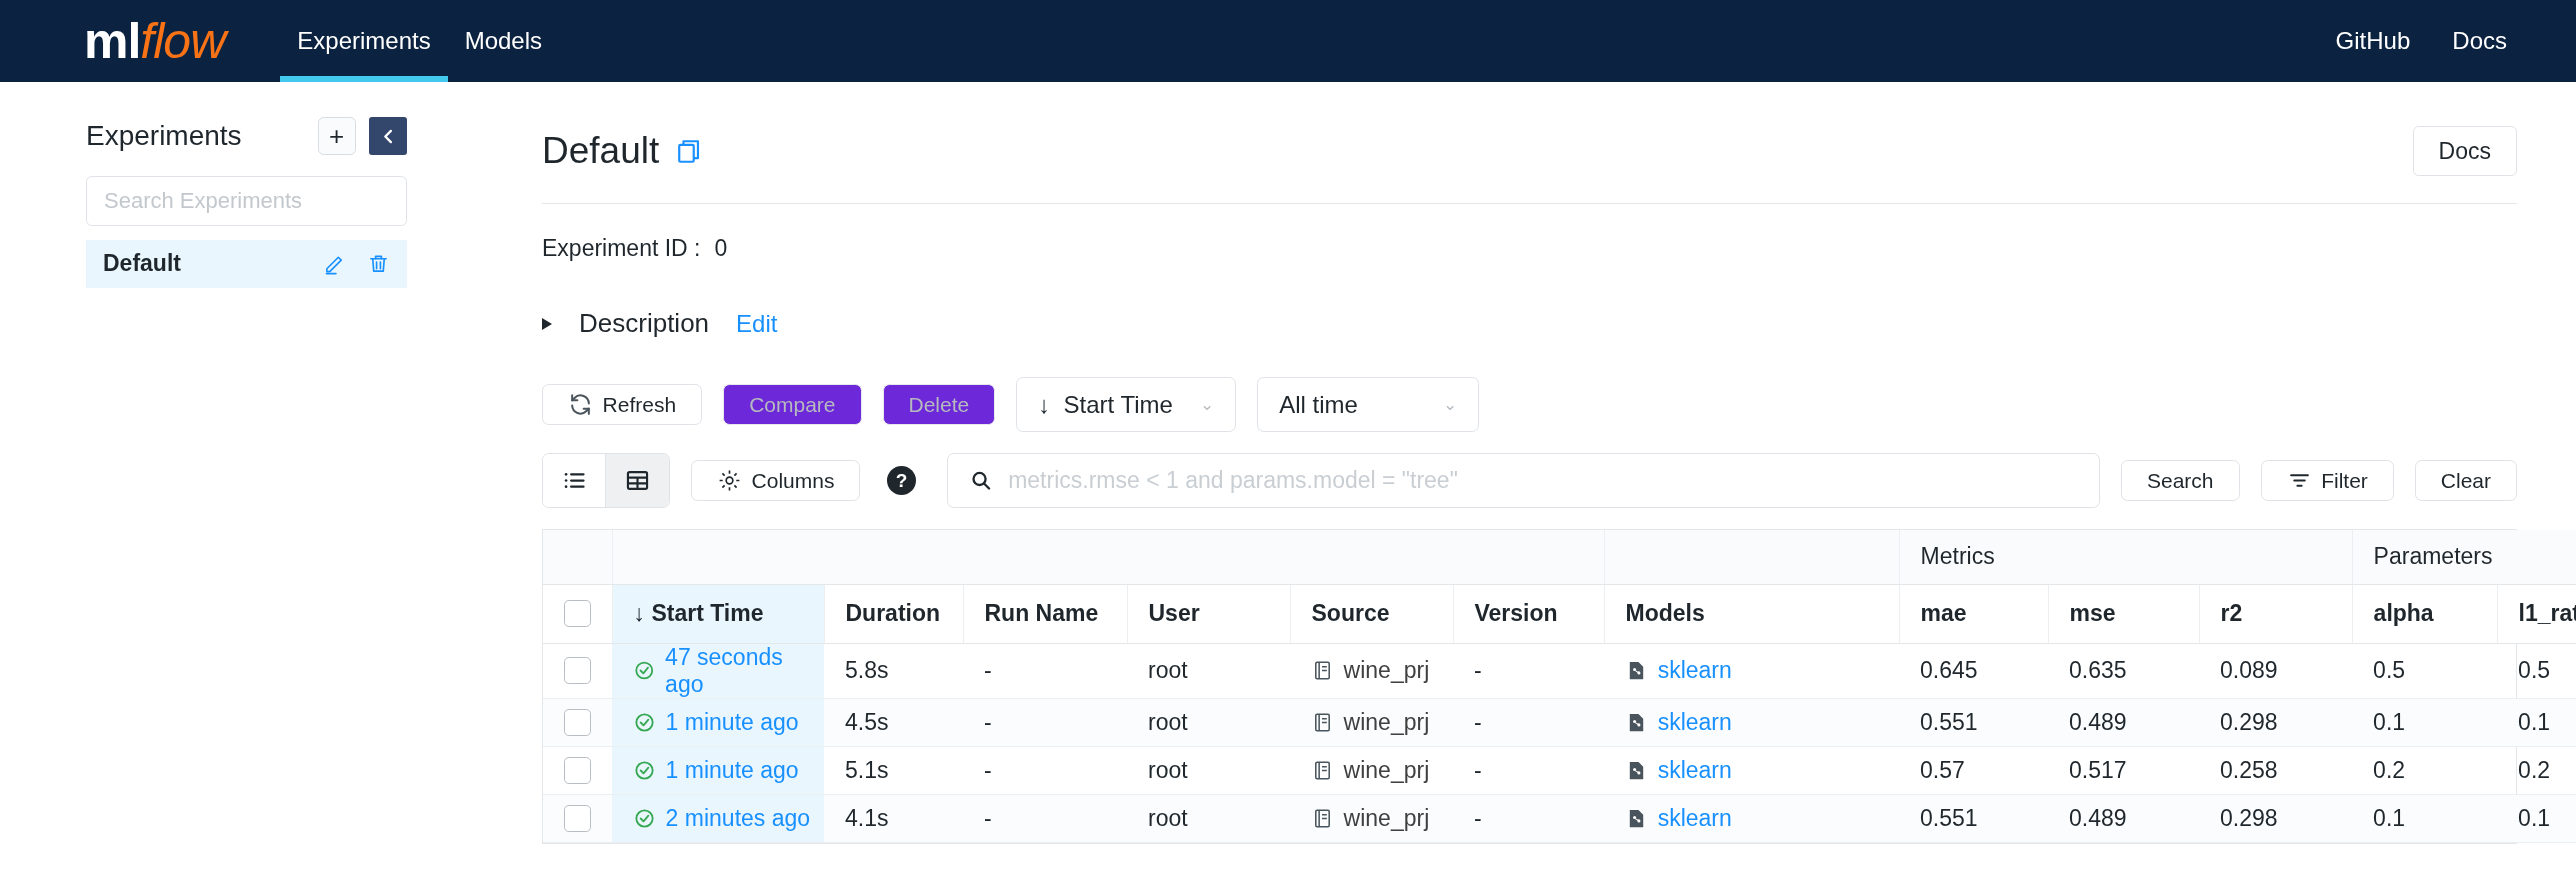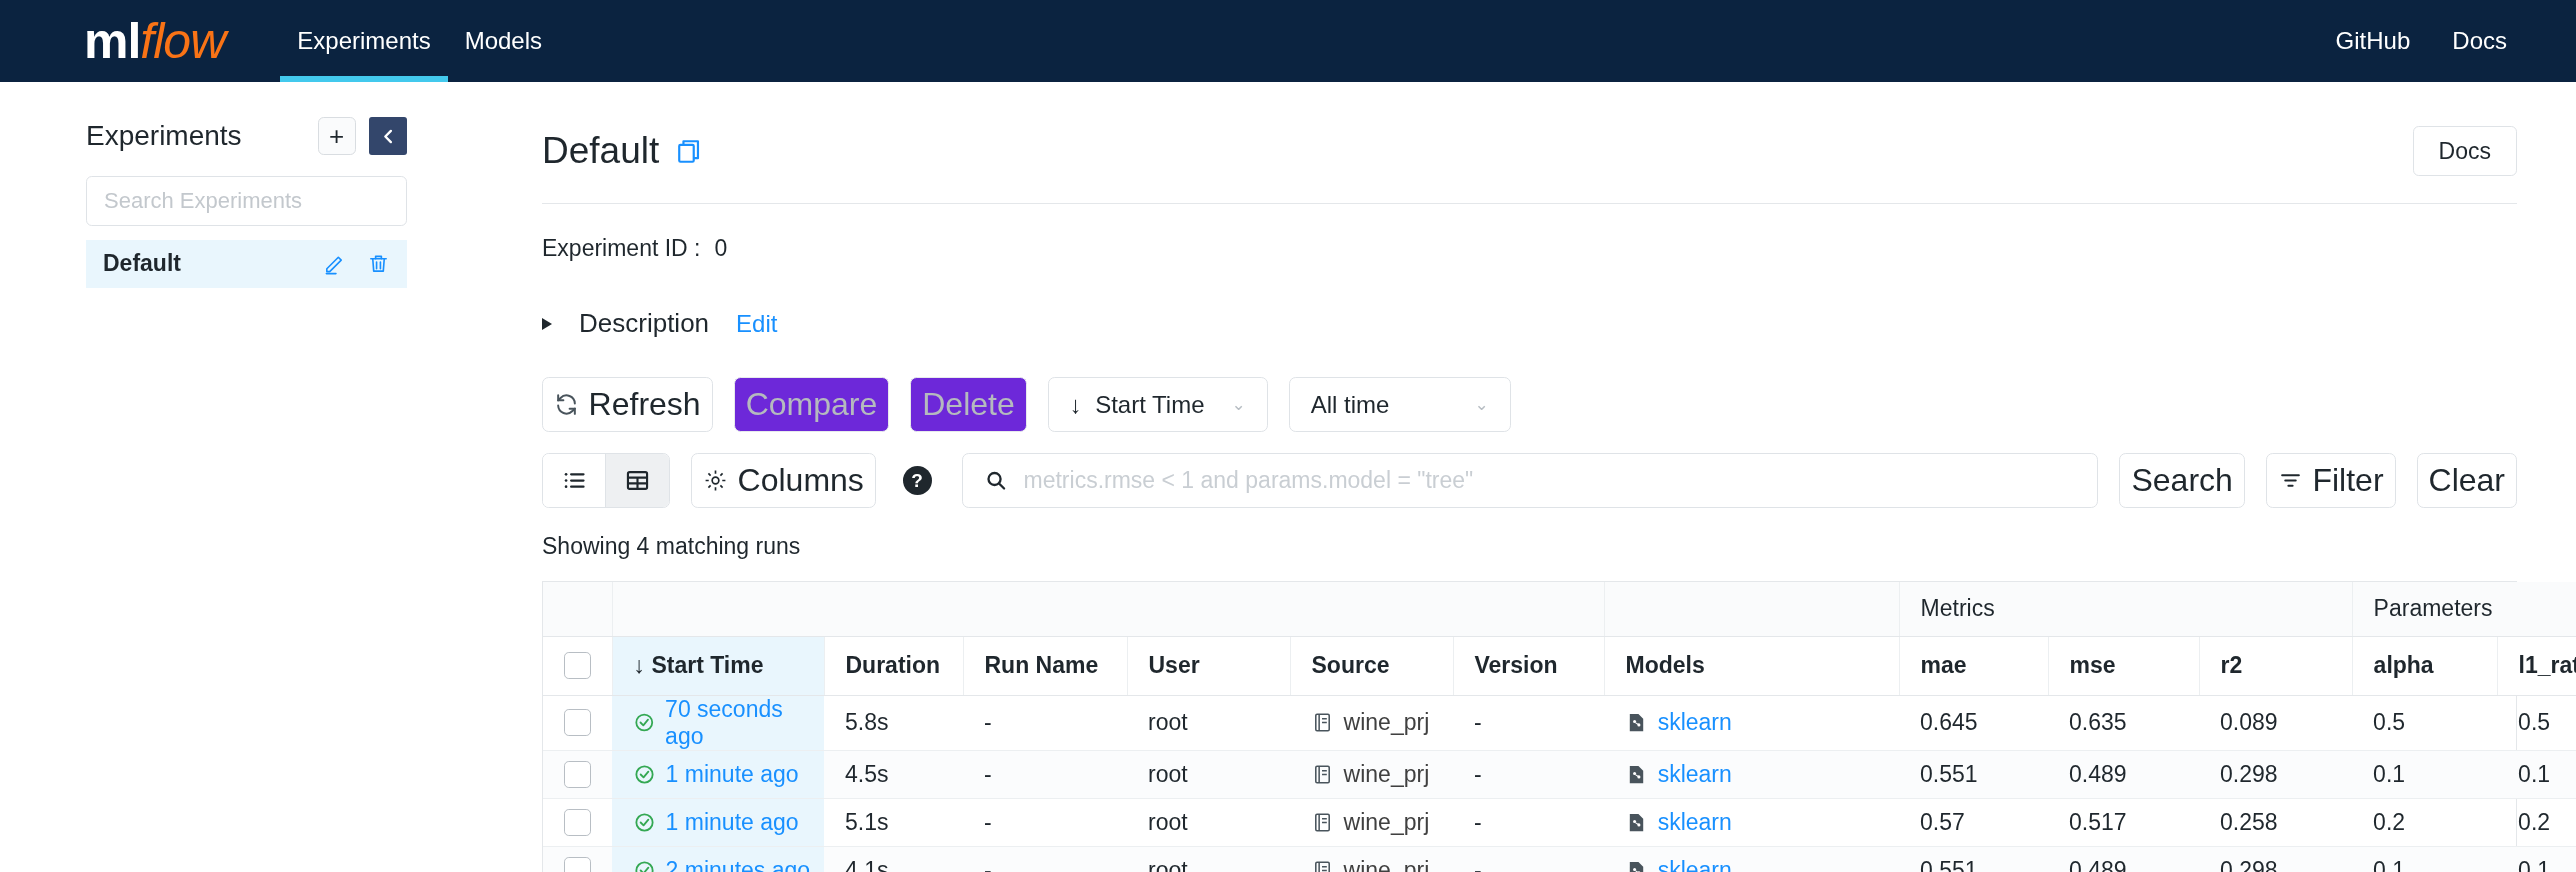--- a/index.html
+++ b/index.html
@@ -84,23 +84,23 @@
   .hr { height: 1px; background: #e4e7ea; margin-top: 27px; }
   .exp-id { font-size: 23px; color: #1f272d; margin-top: 31px; }
   .desc-row { display: flex; align-items: center; gap: 27px; margin-top: 46px; }
   .desc-caret { width: 0; height: 0; border-left: 10.5px solid #1f272d; border-top: 6.7px solid transparent; border-bottom: 6.7px solid transparent; cursor: pointer; }
   .desc-label { font-size: 26px; color: #1f272d; }
   .desc-edit { font-size: 24px; color: #1890ff; cursor: pointer; }
 
   
   .toolbar { display: flex; align-items: center; gap: 21px; margin-top: 38px; }
   .tb-btn {
-    height: 55px; border: 1px solid #dfe3e7; border-radius: 6.7px; background: #fff;
-    display: flex; align-items: center; gap: 9.6px; padding: 0 11px;
-    font-size: 32px; color: #1f272d; cursor: pointer; white-space: nowrap;
+    height: 41px; border: 1px solid #dfe3e7; border-radius: 6.7px; background: #fff;
+    display: flex; align-items: center; gap: 9.6px; padding: 0 25px;
+    font-size: 21px; color: #1f272d; cursor: pointer; white-space: nowrap;
   }
   .tb-btn.disabled { background: #6d28d9; color: #b5babe; border-color: #e7eaec; cursor: default; }
   .tb-btn svg { display: block; }
   .tb-select {
     height: 55px; border: 1px solid #dfe3e7; border-radius: 6.7px; background: #fff;
     display: flex; align-items: center; padding: 0 21px; font-size: 24px; color: #1f272d;
     cursor: pointer; gap: 13.4px;
   }
   .tb-select .chev { margin-left: auto; color: #b7bdc3; font-size: 17px; }
   .w-start { width: 220px; }
@@ -327,21 +327,20 @@
         <div class="tb-btn">Search</div>
         <div class="tb-btn">
           <svg width="25" height="25" viewBox="0 0 24 24" fill="none" stroke="#1f272d" stroke-width="2" stroke-linecap="round">
               <path d="M4 7h16M7 12h10M10 17h4"></path>
             </svg>
           <span>Filter</span>
         </div>
         <div class="tb-btn">Clear</div>
       </div>
 
-      <div class="showing">Showing 4 matching runs</div>
 
       <div class="table-wrap">
         <table class="runs">
           <colgroup>
             <col class="c-cb">
               <col class="c-st">
               <col class="c-dur">
               <col class="c-run">
               <col class="c-user">
             <col class="c-src">
@@ -388,21 +387,21 @@
             <tr class="run-row">
               <td>
                   <span class="cb"></span>
                 </td>
               <td class="starttime">
                 <div class="st-cell">
                   <svg width="23" height="23" viewBox="0 0 24 24" fill="none" stroke="#34a853" stroke-width="1.9" stroke-linecap="round" stroke-linejoin="round">
                       <circle cx="12" cy="12" r="8.5"></circle>
                       <polyline points="8 12 11 15 16 9"></polyline>
                     </svg>
-                  <span class="st-link">70 seconds ago</span>
+                  <span class="st-link">47 seconds ago</span>
                 </div>
               </td>
               <td>5.8s</td>
               <td>-</td>
               <td>root</td>
               <td>
                 <div class="chip">
                   <svg width="23" height="23" viewBox="0 0 24 24" fill="none" stroke="#49545c" stroke-width="1.6">
                       <rect x="5" y="3.5" width="14" height="17" rx="1.3"></rect>
                       <path d="M8.5 3.5v17"></path>

